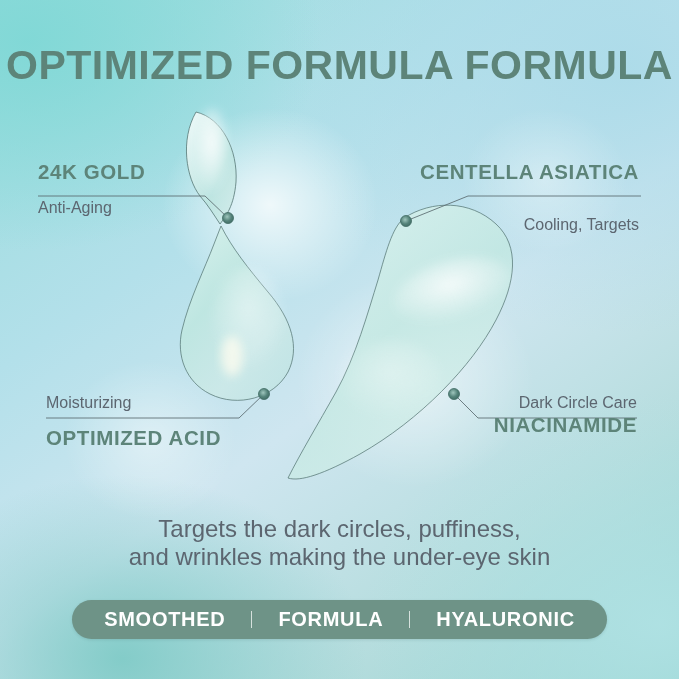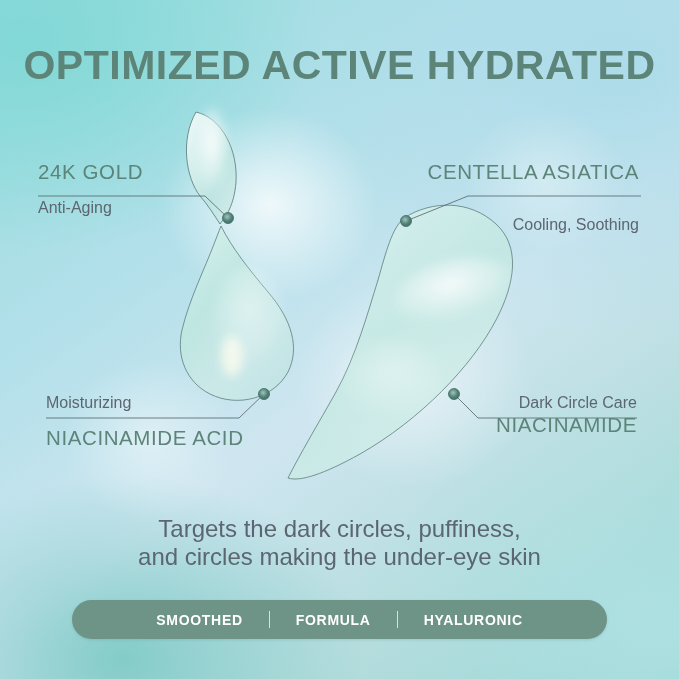--- a/index.html
+++ b/index.html
@@ -59,21 +59,21 @@
     font-size: 41px;
     font-weight: bold;
     letter-spacing: 0.5px;
     color: #5d8479;
     white-space: nowrap;
   }
 
   .callout { position: absolute; }
   .callout .main {
     font-size: 20.5px;
-    font-weight: normal;
+    font-weight: bold;
     letter-spacing: 0.6px;
     color: #5d8479;
     white-space: nowrap;
     line-height: 1;
   }
   .callout .sub {
     font-size: 16px;
     font-weight: normal;
     color: #5c6670;
     white-space: nowrap;
@@ -114,21 +114,21 @@
     height: 39px;
     border-radius: 20px;
     background: #6e9387;
     display: flex;
     align-items: center;
     justify-content: center;
     box-shadow: 0 1px 3px rgba(60,100,95,0.18);
   }
   .pill-item {
     color: #ffffff;
-    font-size: 14px;
+    font-size: 20px;
     font-weight: bold;
     letter-spacing: 0.7px;
     white-space: nowrap;
     padding: 0 26px;
   }
   .pill-sep {
     width: 1px;
     height: 17px;
     background: rgba(255,255,255,0.72);
     flex: none;
@@ -211,45 +211,45 @@
     </g>
 
     <g>
       <circle cx="228" cy="218" r="5.5" fill="url(#gDot)" stroke="#3f6a62" stroke-width="0.8"></circle>
       <circle cx="406" cy="221" r="5.5" fill="url(#gDot)" stroke="#3f6a62" stroke-width="0.8"></circle>
       <circle cx="264" cy="394" r="5.5" fill="url(#gDot)" stroke="#3f6a62" stroke-width="0.8"></circle>
       <circle cx="454" cy="394" r="5.5" fill="url(#gDot)" stroke="#3f6a62" stroke-width="0.8"></circle>
     </g>
   </svg>
 
-  <div class="title">OPTIMIZED ACTIVE HYDRATED</div>
+  <div class="title">OPTIMIZED FORMULA FORMULA</div>
 
   <div class="callout c-gold">
     <div class="main">24K GOLD</div>
     <div class="sub">Anti-Aging</div>
   </div>
 
   <div class="callout c-centella">
     <div class="main">CENTELLA ASIATICA</div>
-    <div class="sub">Cooling, Soothing</div>
+    <div class="sub">Cooling, Targets</div>
   </div>
 
   <div class="callout c-hyaluronic">
     <div class="sub">Moisturizing</div>
-    <div class="main">NIACINAMIDE ACID</div>
+    <div class="main">OPTIMIZED ACID</div>
   </div>
 
   <div class="callout c-niacinamide">
     <div class="sub">Dark Circle Care</div>
     <div class="main">NIACINAMIDE</div>
   </div>
 
   <div class="body-copy">
     <div>Targets the dark circles, puffiness,</div>
-    <div>and circles making the under-eye skin</div>
+    <div>and wrinkles making the under-eye skin</div>
   </div>
 
   <div class="pill">
     <span class="pill-item">SMOOTHED</span>
     <span class="pill-sep"></span>
     <span class="pill-item">FORMULA</span>
     <span class="pill-sep"></span>
     <span class="pill-item">HYALURONIC</span>
   </div>
 

